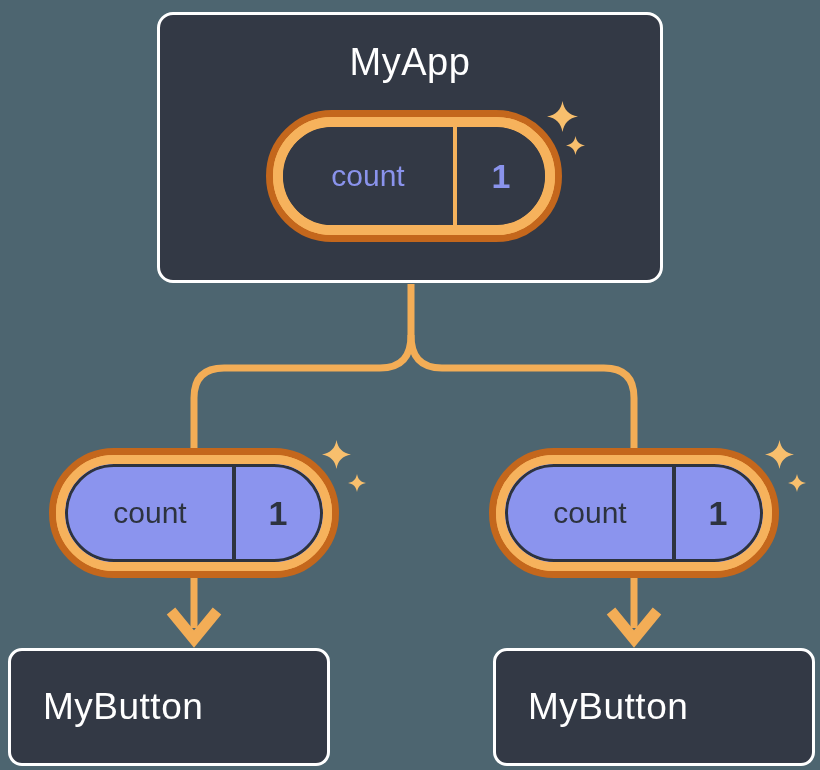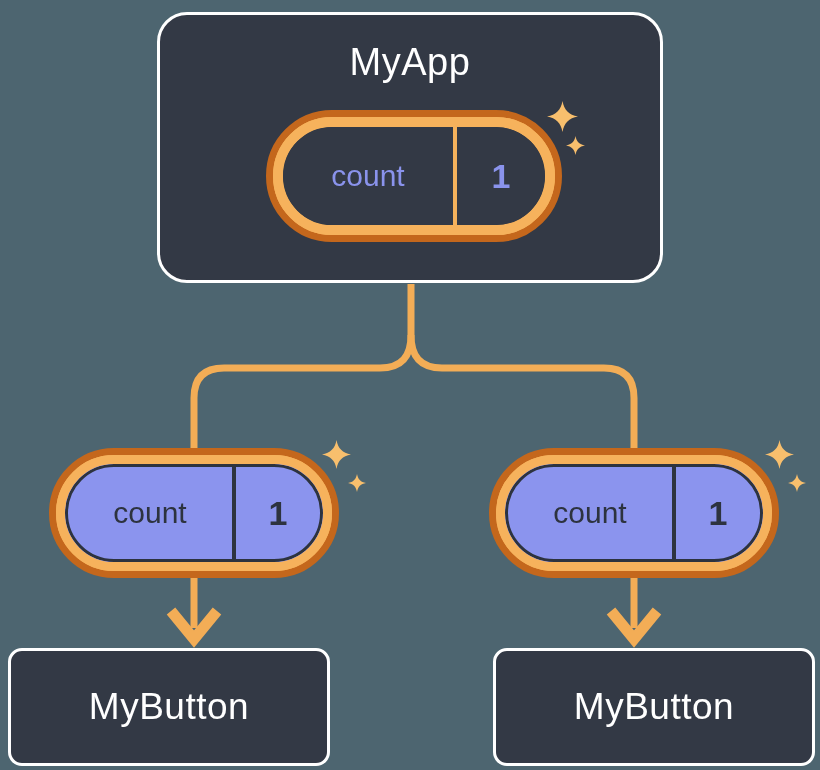--- a/index.html
+++ b/index.html
@@ -16,24 +16,24 @@
     font-family:"Liberation Sans", sans-serif;
   }
   .connectors{position:absolute;left:0;top:0;z-index:1;}
   .connectors .line{fill:none;stroke:var(--connector);stroke-width:7;}
   .connectors .head{fill:none;stroke:var(--connector);stroke-width:11;stroke-linejoin:miter;stroke-linecap:butt;}
 
   .node-card{
     position:absolute;box-sizing:border-box;z-index:2;
     background:var(--card-bg);
     border:3px solid var(--card-border);
-    border-radius:30px;
+    border-radius:16px;
   }
   .card-app{left:157px;top:12px;width:506px;height:271px;}
-  .card-btn{width:322px;height:118px;display:flex;align-items:center;justify-content:center;border-radius:14px;}
+  .card-btn{width:322px;height:118px;display:flex;align-items:center;border-radius:14px;padding-left:32px;}
   .card-btn-left{left:8px;top:648px;}
   .card-btn-right{left:493px;top:648px;}
   .card-title{
     position:absolute;left:0;right:0;top:26px;text-align:center;
     font-size:38px;font-weight:500;color:var(--title-text);letter-spacing:.5px;
   }
   .card-btn .card-title-inline{
     font-size:37px;font-weight:500;color:var(--title-text);letter-spacing:.5px;
   }
 

